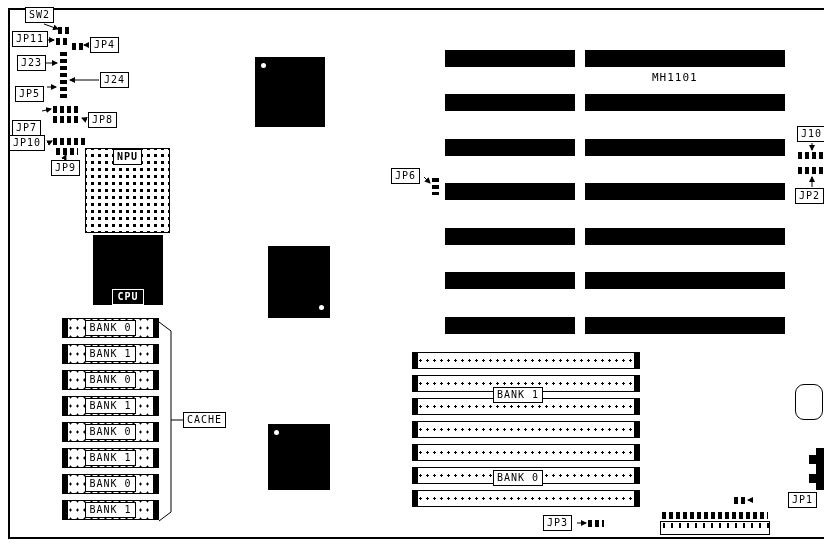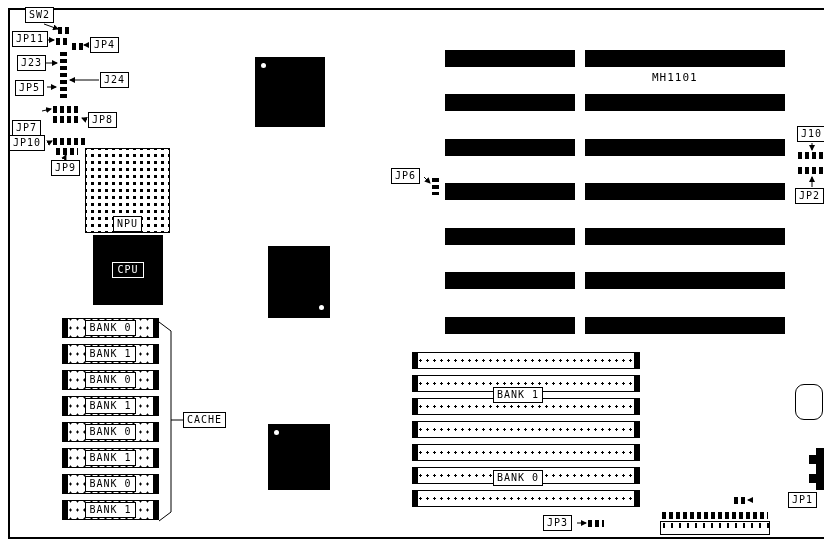--- a/index.html
+++ b/index.html
@@ -4,27 +4,27 @@
 <style>
   * { margin:0; padding:0; box-sizing:border-box; }
   html,body { background:#fff; }
   body { width:837px; height:546px; position:relative; font-family:"DejaVu Sans Mono", monospace; }
   #stage { position:absolute; left:0; top:0; width:824px; height:546px; overflow:hidden; }
   .board { position:absolute; left:8px; top:8px; width:821px; height:531px; border:2px solid #000; }
   svg.overlay { position:absolute; left:0; top:0; z-index:4; }
   .lbl { position:absolute; border:1px solid #000; background:#fff; font-size:10px; line-height:12px;
          padding:1px 3px; letter-spacing:1px; white-space:nowrap; z-index:5; }
   .lbl.center { position:static; z-index:auto; }
-  .chip { position:absolute; background:#000; display:flex; align-items:center; justify-content:center; }
+  .chip { position:absolute; background:#000; display:flex; align-items:flex-end; justify-content:center;font-weight:bold; }
   .lbl-inv { border:1px solid #fff; color:#fff; font-size:10px; line-height:12px; padding:1px 4px;
              letter-spacing:1px; white-space:nowrap; }
   .pga { position:absolute; border:1px solid #000; background-color:#fff;
          background-image: radial-gradient(circle, #000 1.5px, transparent 1.7px);
          background-size:7px 7px; background-position:3px 3px;
-         display:flex; align-items:flex-end; justify-content:center; }
+         display:flex; align-items:flex-start; justify-content:center;font-weight:bold; }
   .socket { position:absolute; border:1px solid #000; background-color:#fff;
             background-image: radial-gradient(circle, #000 1.2px, transparent 1.4px);
             background-size:7px 9px; background-position:4px center;
             box-shadow: inset 5px 0 0 #000, inset -5px 0 0 #000;
             display:flex; align-items:center; justify-content:center; }
   .slot { position:absolute; background:#000; }
   .jh { position:absolute; background-image: repeating-linear-gradient(90deg,#000 0 4px,transparent 4px 7px);
         background-size:100% 7px; background-repeat:no-repeat; background-position:0 center; }
   .jv { position:absolute; background-image: repeating-linear-gradient(180deg,#000 0 4px,transparent 4px 7px);
         background-size:7px 100%; background-repeat:no-repeat; background-position:center 0; }
@@ -68,21 +68,21 @@
       <path d="M159,322 L171,331 L171,512 L159,521"></path>
       <line x1="171" y1="420" x2="183" y2="420"></line>
     </g>
   </svg>
 
   <div class="lbl" style="left:25px;top:7px">SW2</div>
   <div class="lbl" style="left:12px;top:31px">JP11</div>
   <div class="lbl" style="left:90px;top:37px">JP4</div>
   <div class="lbl" style="left:17px;top:55px">J23</div>
   <div class="lbl" style="left:100px;top:72px">J24</div>
-  <div class="lbl" style="left:15px;top:80px">JP5</div>
+  <div class="lbl" style="left:15px;top:86px">JP5</div>
   <div class="lbl" style="left:12px;top:120px">JP7</div>
   <div class="lbl" style="left:88px;top:112px">JP8</div>
   <div class="lbl" style="left:9px;top:135px">JP10</div>
   <div class="lbl" style="left:51px;top:160px">JP9</div>
 
   <div class="jh" style="left:58px;top:26px;width:14px;height:8px"></div>
   <div class="jh" style="left:56px;top:37px;width:12px;height:8px"></div>
   <div class="jh" style="left:72px;top:42px;width:12px;height:8px"></div>
   <div class="jv" style="left:59px;top:52px;width:8px;height:46px"></div>
   <div class="jh" style="left:53px;top:105px;width:28px;height:8px"></div>

